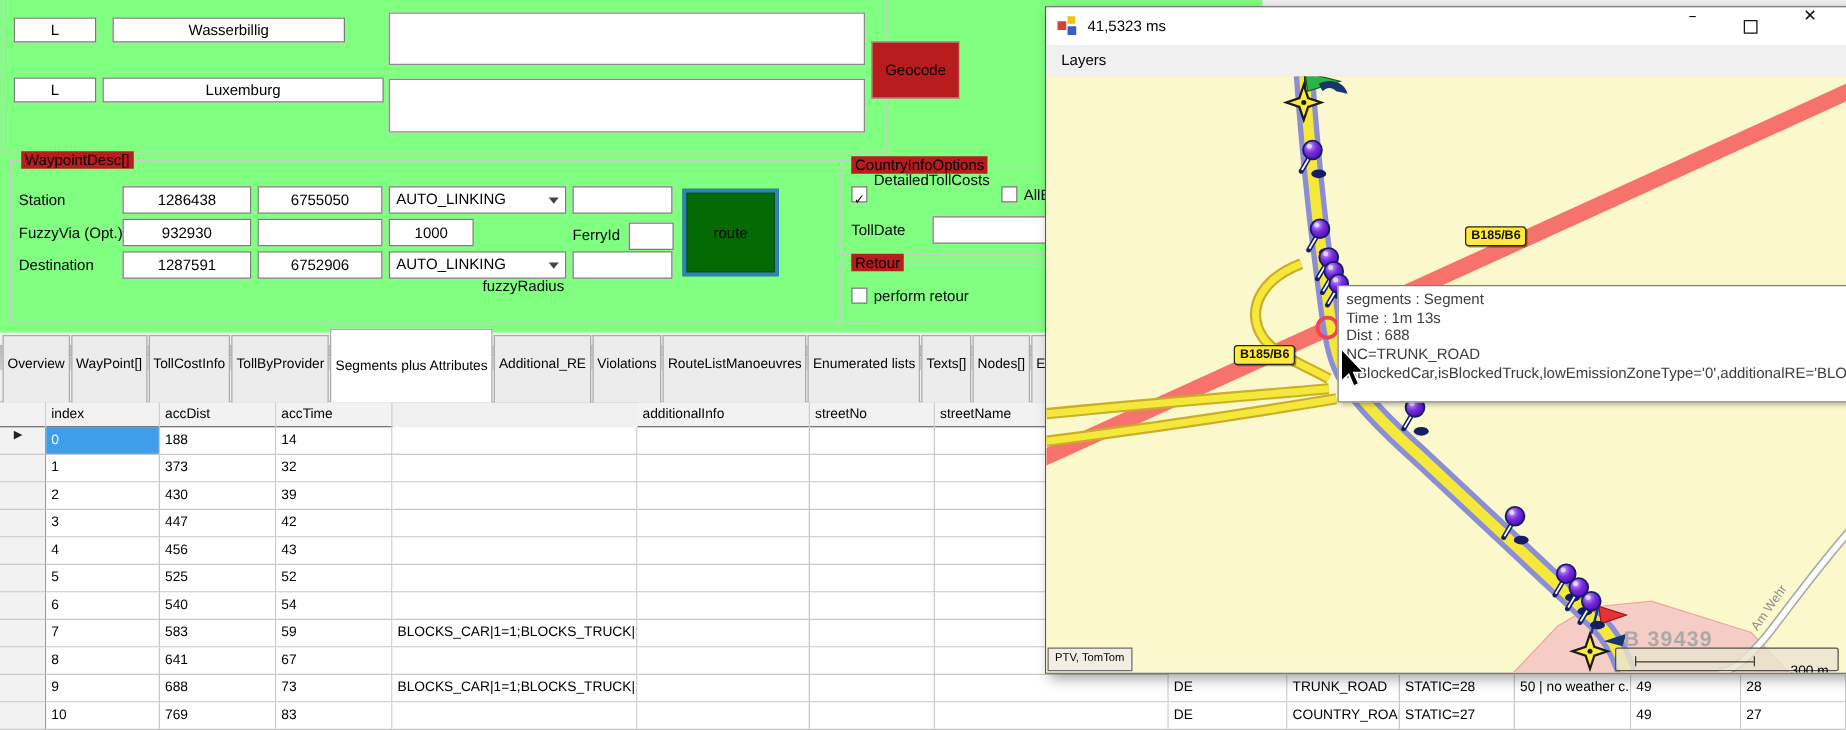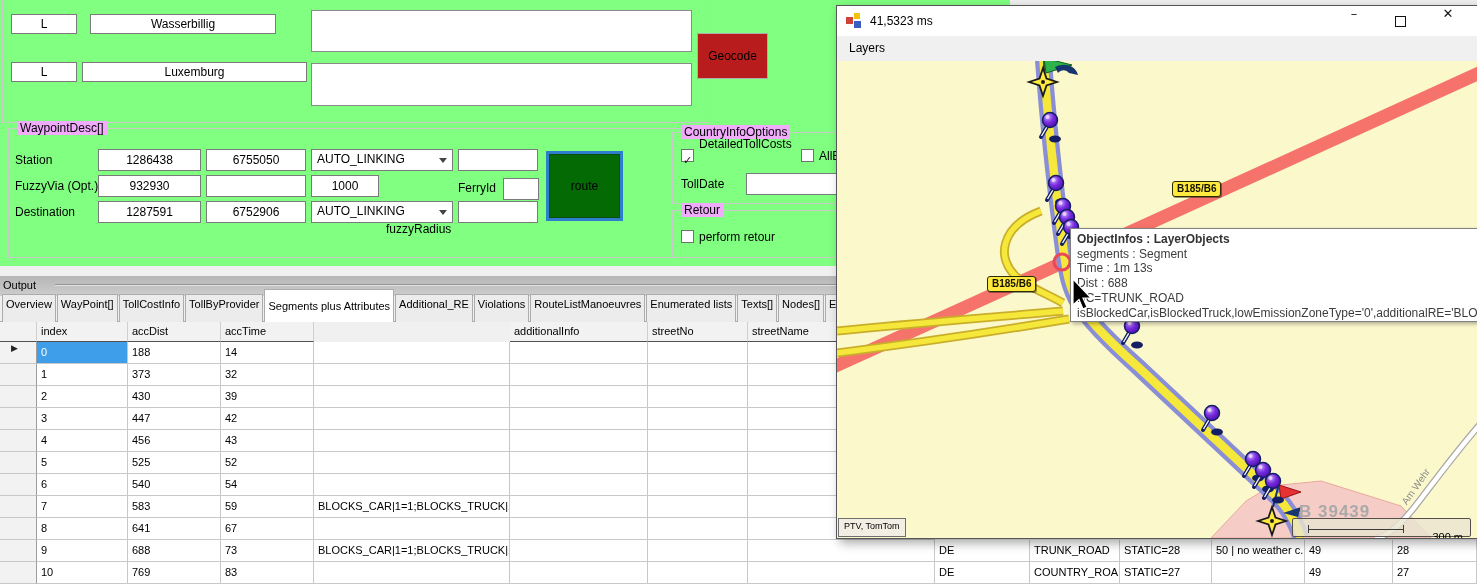--- a/index.html
+++ b/index.html
@@ -2,36 +2,36 @@
 <html><head>
 <meta charset="utf-8">
 <style>
   html,body{margin:0;padding:0;background:#888;}
   #root{position:relative;width:1477px;height:584px;background:#f0f0f0;overflow:hidden;
         font-family:"Liberation Sans",sans-serif;-webkit-font-smoothing:antialiased;}
   .abs{position:absolute;}
   .lbl{position:absolute;font:12px "Liberation Sans",sans-serif;color:#000;white-space:nowrap;}
   
   .grp{position:absolute;border:1px solid #c9c9c9;box-sizing:border-box;}
-  .grptitle{position:absolute;top:-8px;left:8px;font:12px "Liberation Sans",sans-serif;background:#f0abfc;padding:0 3px;white-space:nowrap;}
+  .grptitle{position:absolute;top:-8px;left:8px;font:12px "Liberation Sans",sans-serif;background:#b91c1c;padding:0 3px;white-space:nowrap;}
   .tb{position:absolute;background:#fff;border:1px solid #7a7a7a;box-sizing:border-box;
       font:12px "Liberation Sans",sans-serif;text-align:center;padding:0;color:#000;}
   .ta{position:absolute;background:#fff;border:1px solid #8a8a8a;box-sizing:border-box;}
   .dd{position:absolute;background:#fff;border:1px solid #7a7a7a;box-sizing:border-box;font:12px "Liberation Sans",sans-serif;padding:2px 0 0 5px;color:#000;}
   .dd .arr{position:absolute;right:5px;top:8px;width:0;height:0;border-left:4px solid transparent;border-right:4px solid transparent;border-top:5px solid #444;}
   .btn{position:absolute;background:#b91c1c;border:1px solid #adadad;box-sizing:border-box;
        font:12px "Liberation Sans",sans-serif;color:#000;text-align:center;}
   .cb{position:absolute;width:13px;height:13px;background:#fff;border:1px solid #707070;box-sizing:border-box;}
   .cb.on::after{content:"\2713";font:bold 11px/11px "DejaVu Sans",sans-serif;color:#111;margin-left:1px;}
   
   #outstrip{position:absolute;left:0;top:276px;width:1477px;height:20px;background:linear-gradient(#b6b6b6,#cdcdcd);}
   #outline1{position:absolute;left:55px;top:284px;width:1422px;height:1px;background:#939393;}
   #outline2{position:absolute;left:55px;top:285px;width:1422px;height:1px;background:#e4e4e4;}
   #tabs{position:absolute;left:2px;top:296px;height:26px;display:flex;align-items:flex-end;z-index:1;}
-  .tab{height:21px;line-height:21px;padding:3px 3px;font:11px "Liberation Sans",sans-serif;background:#ececec;
+  .tab{height:21px;line-height:21px;padding:16px 3px;font:11px "Liberation Sans",sans-serif;background:#ececec;
        border:1px solid #acacac;border-bottom:none;margin-right:1px;white-space:nowrap;color:#000;}
   .tab.active{height:26px;line-height:27px;background:#fff;position:relative;z-index:3;}
   #tabline{position:absolute;left:0;top:321px;width:1477px;height:1px;background:#ababab;z-index:0;}
   
   #grid{position:absolute;left:0;top:0;width:1477px;height:584px;z-index:1;}
   .gc{position:absolute;box-sizing:border-box;background:#fff;border-right:1px solid #c8c8c8;border-bottom:1px solid #c8c8c8;
       font:11px "Liberation Sans",sans-serif;color:#000;line-height:21px;padding-left:4px;white-space:nowrap;overflow:hidden;}
   .gc.gh{background:#f2f2f2;border-right:1px solid #cfcfcf;border-bottom:1px solid #515151;line-height:19px;}
   .gc.rowhdr{background:#f2f2f2;border-right:1px solid #9d9d9d;}
   .gc.sel{background:#3e9ee9;color:#fff;}
@@ -403,21 +403,20 @@
       <div id="amwehr">Am Wehr</div>
       <div id="attrib">PTV, TomTom</div>
       <div id="scalebar">
         <div id="scaleline"></div>
         <div id="scaletick1"></div>
         <div id="scaletick2"></div>
         <div id="scaletext">300 m</div>
       </div>
 
       <div id="tooltip">
-        <div class="tt-title">ObjectInfos : LayerObjects</div>
         <div>segments : Segment</div>
         <div>Time :  1m 13s</div>
         <div>Dist : 688</div>
         <div>NC=TRUNK_ROAD</div>
         <div>isBlockedCar,isBlockedTruck,lowEmissionZoneType='0',additionalRE='BLOC</div>
       </div>
 
       <svg id="cursor" class="abs" style="left:234px;top:218px;" width="24" height="32" viewBox="0 0 24 32">
         <polygon points="2,0 2,26 8,20.5 12,30 16,28 12,19 20,19" fill="#000" stroke="#fff" stroke-width="1.2"></polygon>
       </svg>

